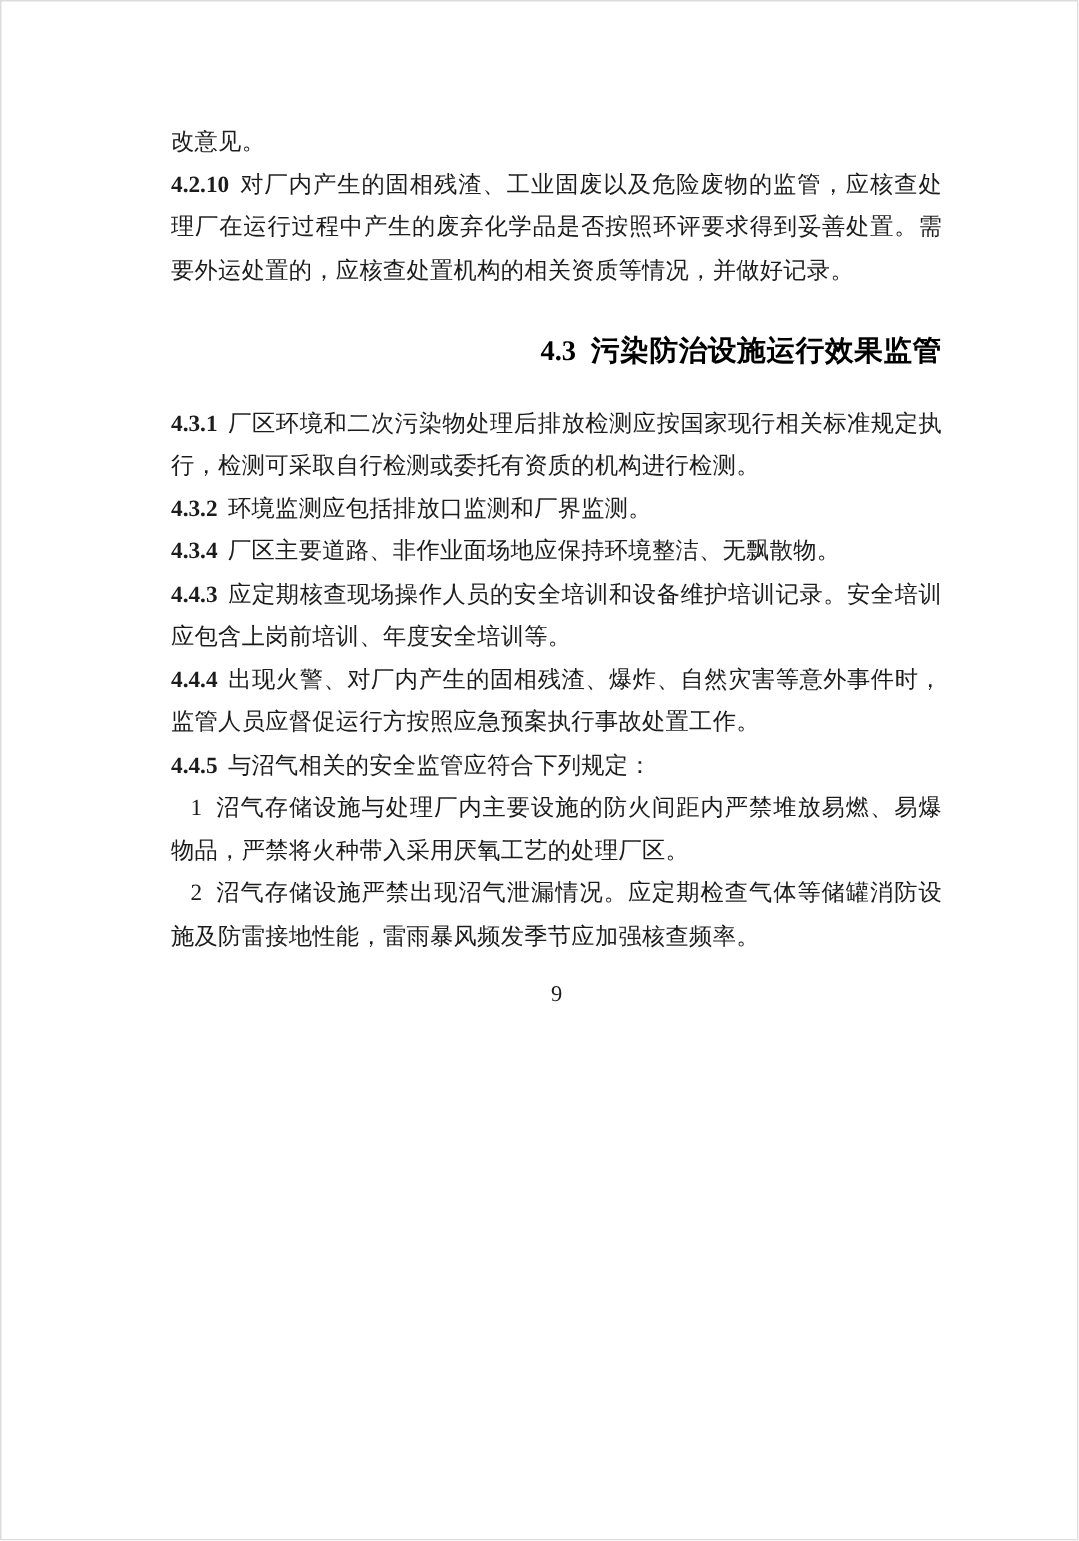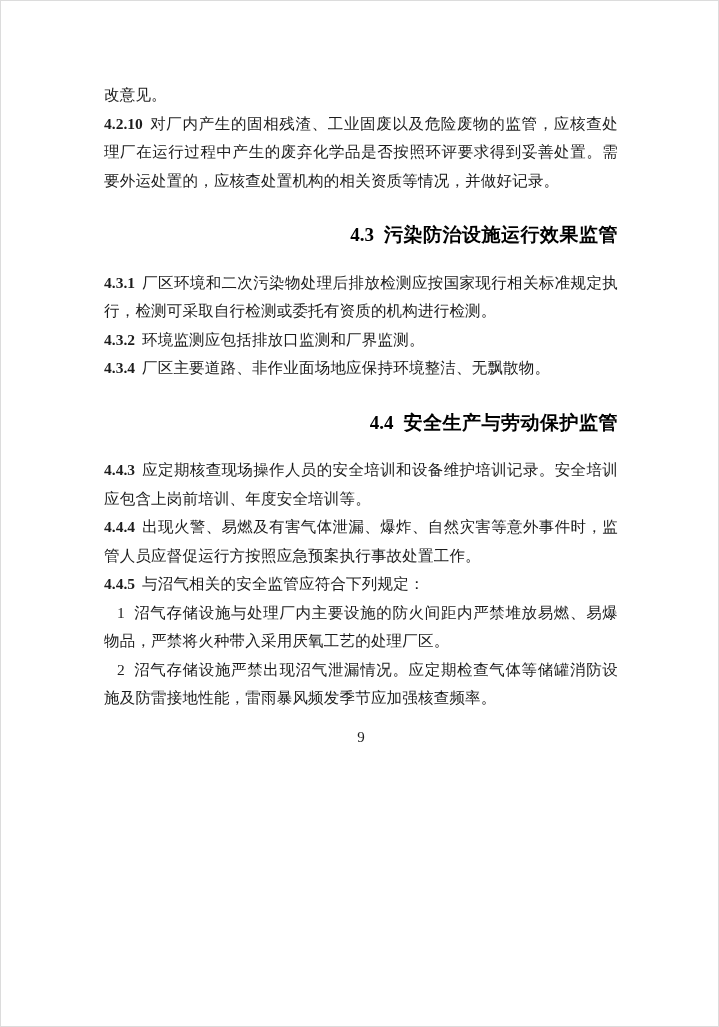--- a/index.html
+++ b/index.html
@@ -14,21 +14,21 @@
     position: relative;
     width: 719px;
     height: 1027px;
     background: #ffffff;
     border: 1px solid #dcdcdc;
     overflow: hidden;
   }
   .content {
     position: absolute;
     top: 80px;
-    left: 103px;
+    left: 113px;
     width: 514px;
   }
   p.body-line {
     font-size: 15.5px;
     line-height: 28.5px;
     text-align: justify;
     text-justify: inter-ideograph;
     letter-spacing: 0.2px;
   }
   p.body-line .num {
@@ -80,27 +80,26 @@
 
     <h2 class="section-heading"><span class="h-num">4.3</span><span class="h-title">污染防治设施运行效果监管</span></h2>
 
     <p class="body-line"><span class="num">4.3.1</span><span>厂区环境和二次污染物处理后排放检测应按国家现行相关标准规定执行，检测可采取自行检测或委托有资质的机构进行检测。</span></p>
 
     <p class="body-line"><span class="num">4.3.2</span><span>环境监测应包括排放口监测和厂界监测。</span></p>
 
 
     <p class="body-line"><span class="num">4.3.4</span><span>厂区主要道路、非作业面场地应保持环境整洁、无飘散物。</span></p>
 
-    <h2 class="section-heading"><span class="h-num">4.4</span><span class="h-title">安全生产与劳动保护监管</span></h2>
 
 
 
     <p class="body-line"><span class="num">4.4.3</span><span>应定期核查现场操作人员的安全培训和设备维护培训记录。安全培训应包含上岗前培训、年度安全培训等。</span></p>
 
-    <p class="body-line"><span class="num">4.4.4</span><span>出现火警、易燃及有害气体泄漏、爆炸、自然灾害等意外事件时，监管人员应督促运行方按照应急预案执行事故处置工作。</span></p>
+    <p class="body-line"><span class="num">4.4.4</span><span>出现火警、对厂内产生的固相残渣、爆炸、自然灾害等意外事件时，监管人员应督促运行方按照应急预案执行事故处置工作。</span></p>
 
     <p class="body-line"><span class="num">4.4.5</span><span>与沼气相关的安全监管应符合下列规定：</span></p>
 
     <p class="body-line subitem"><span class="subnum">1</span><span>沼气存储设施与处理厂内主要设施的防火间距内严禁堆放易燃、易爆物品，严禁将火种带入采用厌氧工艺的处理厂区。</span></p>
 
     <p class="body-line subitem"><span class="subnum">2</span><span>沼气存储设施严禁出现沼气泄漏情况。应定期检查气体等储罐消防设施及防雷接地性能，雷雨暴风频发季节应加强核查频率。</span></p>
 
     <div class="page-number">9</div>
 
   </div>

